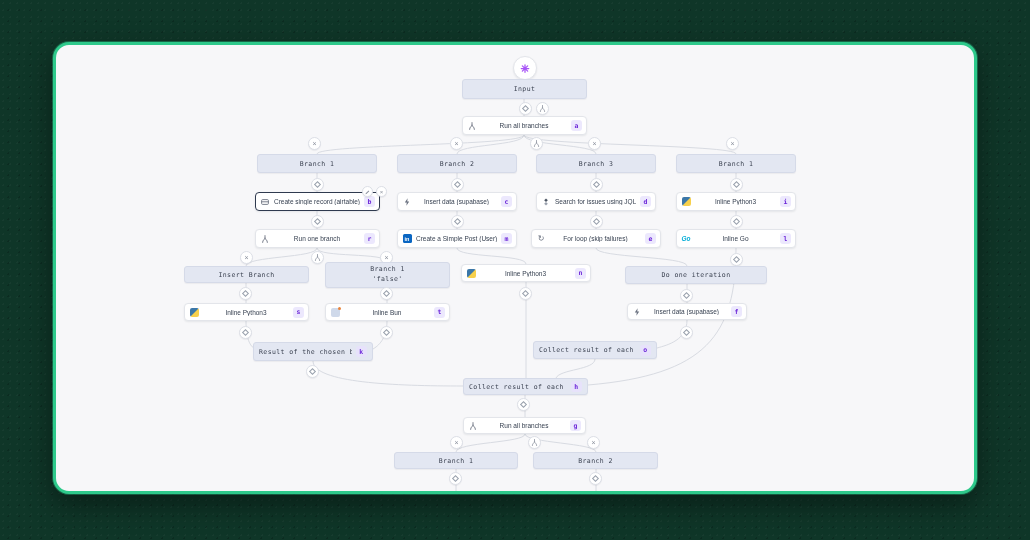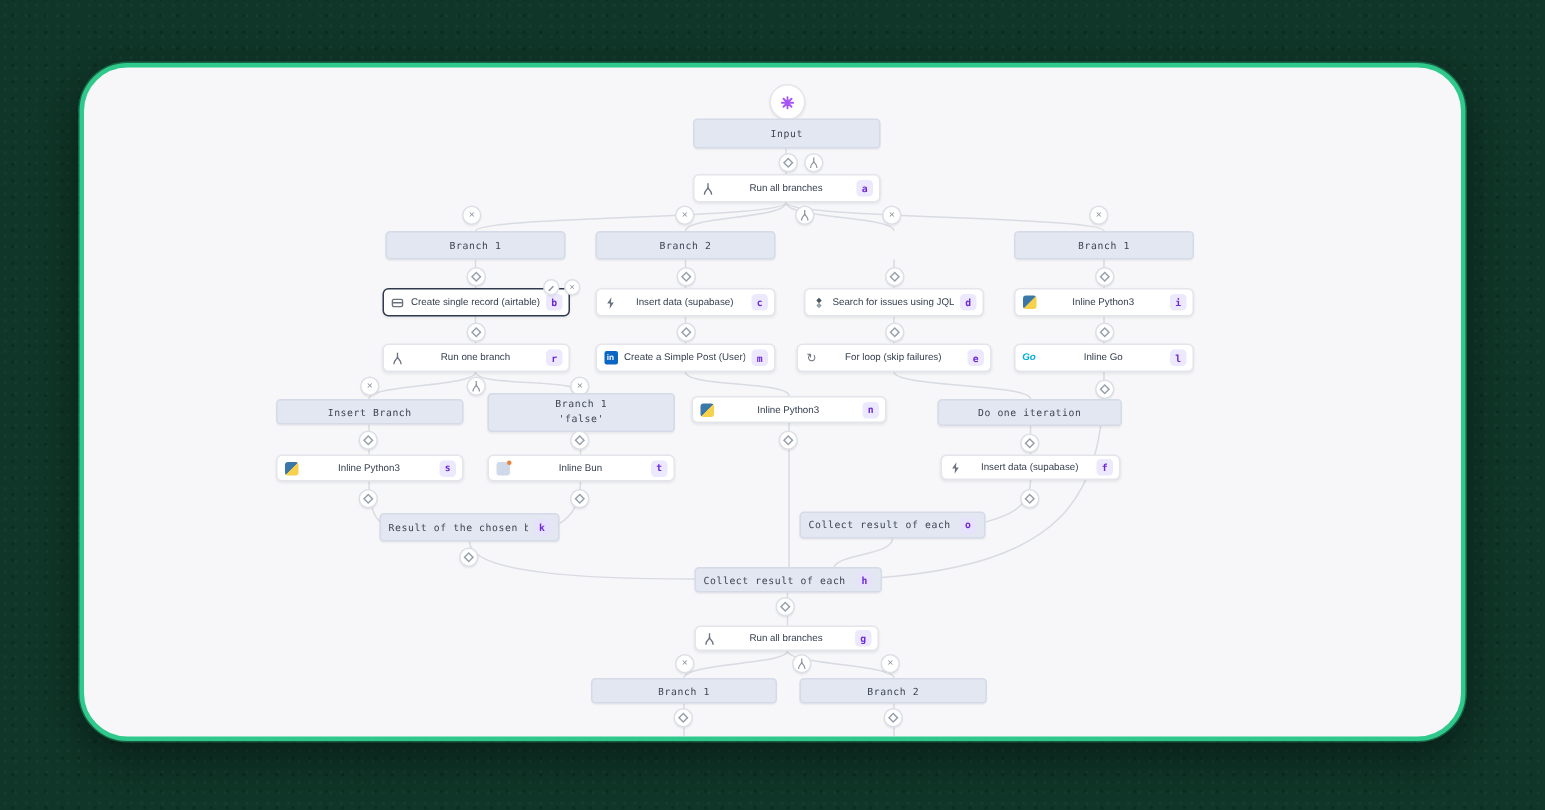--- a/index.html
+++ b/index.html
@@ -8,21 +8,21 @@
     background-color:#0f3628;
     background-image:
       radial-gradient(rgba(255,255,255,.03) 1px, transparent 1px),
       radial-gradient(rgba(0,0,0,.18) 1px, transparent 1px);
     background-size:7px 7px, 11px 11px;
     background-position:0 0, 3px 5px;
     font-family:"Liberation Sans", sans-serif;
   }
   .panel{
     position:absolute;left:53px;top:42px;width:918px;height:446px;
-    background:#f7f7f9;border:3px solid #2ec98b;border-radius:32px;
+    background:#f7f7f9;border:3px solid #2ec98b;border-radius:16px;
     box-shadow:0 0 0 1px rgba(46,201,139,.35), 0 10px 28px rgba(0,0,0,.45);
   }
   .canvas{position:absolute;inset:0;overflow:hidden;border-radius:12px;}
   svg.edges{position:absolute;left:0;top:0;}
   .node{position:absolute;box-sizing:border-box;display:flex;align-items:center;}
   .hnode{
     background:#e3e7f2;border:1px solid #d5dae8;border-radius:3px;
     font-family:"DejaVu Sans Mono", monospace;font-size:6.5px;letter-spacing:.4px;
     color:#3c4352;justify-content:center;padding:0 5px;
     box-shadow:0 1px 1px rgba(16,24,40,.05);
@@ -154,20 +154,23 @@
   <div class="circ" style="left:670px;top:92px">
         <span>×</span>
       </div>
 
   <div class="node hnode" style="left:201px;top:109px;width:120px;height:19px">
         <span class="label">Branch 1</span>
       </div>
   <div class="node hnode" style="left:341px;top:109px;width:120px;height:19px">
         <span class="label">Branch 2</span>
       </div>
+  <div class="node hnode" style="left:480px;top:109px;width:120px;height:19px">
+        <span class="label">Branch 3</span>
+      </div>
   <div class="node hnode" style="left:620px;top:109px;width:120px;height:19px">
         <span class="label">Branch 1</span>
       </div>
 
   <div class="circ" style="left:255px;top:133px">
         <span class="dmd"></span>
       </div>
   <div class="circ" style="left:395px;top:133px">
         <span class="dmd"></span>
       </div>
@@ -288,21 +291,21 @@
     <span class="label">Branch 1</span>
     <span class="label">'false'</span>
   </div>
   <div class="node anode" style="left:405px;top:219px;width:130px;height:18px">
     <span class="nicon">
           <span class="icon-python"></span>
         </span>
     <span class="label">Inline Python3</span>
     <span class="badge">n</span>
   </div>
-  <div class="node hnode" style="left:569px;top:221px;width:123px;height:18px">
+  <div class="node hnode" style="left:569px;top:221px;width:142px;height:18px">
         <span class="label">Do one iteration</span>
       </div>
 
   <div class="circ" style="left:183px;top:242px">
         <span class="dmd"></span>
       </div>
   <div class="circ" style="left:324px;top:242px">
         <span class="dmd"></span>
       </div>
   <div class="circ" style="left:463px;top:242px">

